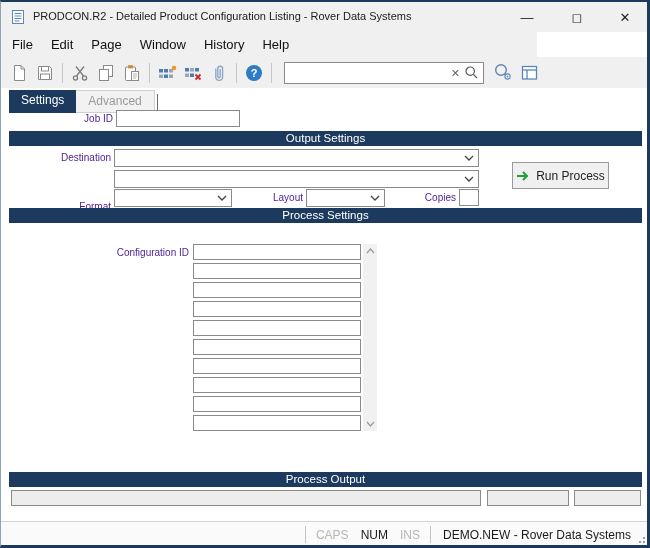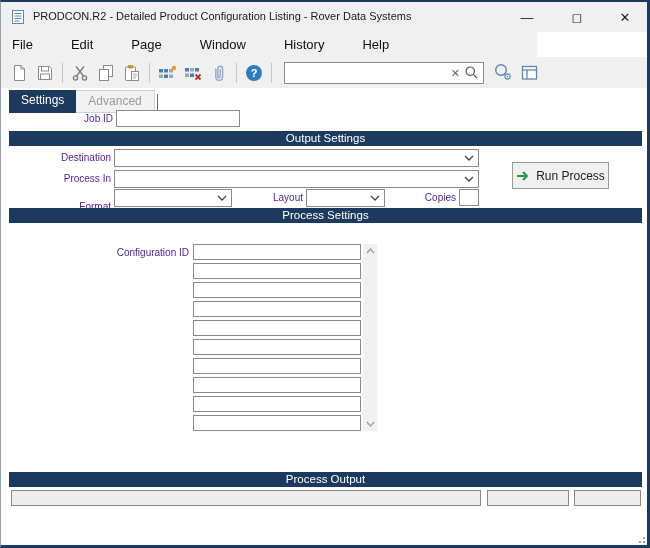--- a/index.html
+++ b/index.html
@@ -10,21 +10,21 @@
     border-bottom:3px solid #1b3a5e; border-left:1px solid #8fa3b5;
     overflow:hidden;
   }
   
   .titlebar { position:absolute; left:0; top:0; width:646px; height:30px; background:#f0f0f0; }
   .titlebar-icon { position:absolute; left:9px; top:7px; width:16px; height:16px; }
   .title-text { position:absolute; left:32px; top:8px; font-size:11px; color:#1a1a1a; white-space:nowrap; }
   .win-btn { position:absolute; top:0; width:40px; height:30px; display:flex; align-items:center; justify-content:center; font-size:13px; color:#222; cursor:default; }
   .btn-min { left:506px; } .btn-max { left:556px; } .btn-close { left:604px; }
   
-  .menubar { position:absolute; left:0; top:30px; width:536px; height:25px; background:#f0f0f0; display:flex; align-items:center; padding-left:2px;gap:20px; }
+  .menubar { position:absolute; left:0; top:30px; width:536px; height:25px; background:#f0f0f0; display:flex; align-items:center; padding-left:2px; }
   .menu-item { font-size:13px; color:#111; padding:3px 9px; }
   
   .toolbar { position:absolute; left:0; top:55px; width:646px; height:31px; background:#f0f0f0; display:flex; align-items:center; padding-left:5px; }
   .tb-icon { width:26px; height:24px; display:flex; align-items:center; justify-content:center; }
   .tb-sep { width:1px; height:20px; background:#c6c6c6; margin:0 4px; }
   .search-wrap { position:relative; margin-left:8px; width:200px; height:22px; }
   .search-input { width:200px; height:22px; border:1px solid #8a8a8a; background:#fff; font-size:12px; padding:0 38px 0 4px; outline:none; font-family:"Liberation Sans",sans-serif; }
   .search-clear { position:absolute; right:24px; top:4px; font-size:11px; color:#666; line-height:14px; }
   .search-mag { position:absolute; right:5px; top:3px; }
   
@@ -192,21 +192,20 @@
 
   <div class="sect-header" style="top:129px;">Output Settings</div>
 
   <div class="lbl" style="left:0px; top:150px; width:110px;">Destination</div>
   <div class="combo" style="left:113px; top:147px; width:365px; height:18px;">
     <svg class="chev" width="10" height="6" viewBox="0 0 10 6">
         <polyline points="1,1 5,5 9,1" fill="none" stroke="#444" stroke-width="1.3"></polyline>
       </svg>
   </div>
 
-  <div class="lbl" style="left:0px; top:171px; width:110px;">Process In</div>
   <div class="combo" style="left:113px; top:168px; width:365px; height:18px;">
     <svg class="chev" width="10" height="6" viewBox="0 0 10 6">
         <polyline points="1,1 5,5 9,1" fill="none" stroke="#444" stroke-width="1.3"></polyline>
       </svg>
   </div>
 
   <div class="run-btn">
     <svg width="14" height="12" viewBox="0 0 14 12">
         <path d="M1 6 h9 M7 2 l4 4 -4 4" fill="none" stroke="#1f9d3f" stroke-width="2"></path>
       </svg>
@@ -253,19 +252,27 @@
           <polyline points="1,1 4.5,5 8,1" fill="none" stroke="#9a9a9a" stroke-width="1.2"></polyline>
         </svg>
     </span>
   </div>
 
   <div class="sect-header" style="top:470px;">Process Output</div>
   <div class="status-field" style="left:10px; width:470px;"></div>
   <div class="status-field" style="left:486px; width:82px;"></div>
   <div class="status-field" style="left:573px; width:67px;"></div>
 
+  <div class="statusbar">
+    <span class="sb-div"></span>
+    <span class="sb-item sb-dim">CAPS</span>
+    <span class="sb-item sb-on">NUM</span>
+    <span class="sb-item sb-dim">INS</span>
+    <span class="sb-div"></span>
+    <span class="sb-text">DEMO.NEW - Rover Data Systems</span>
+  </div>
   <div class="grip">
     <i style="right:0; bottom:0; position:absolute;"></i>
     <i style="right:0; bottom:4px; position:absolute;"></i>
     <i style="right:4px; bottom:0; position:absolute;"></i>
   </div>
 
 </div>
 
 </body></html>

